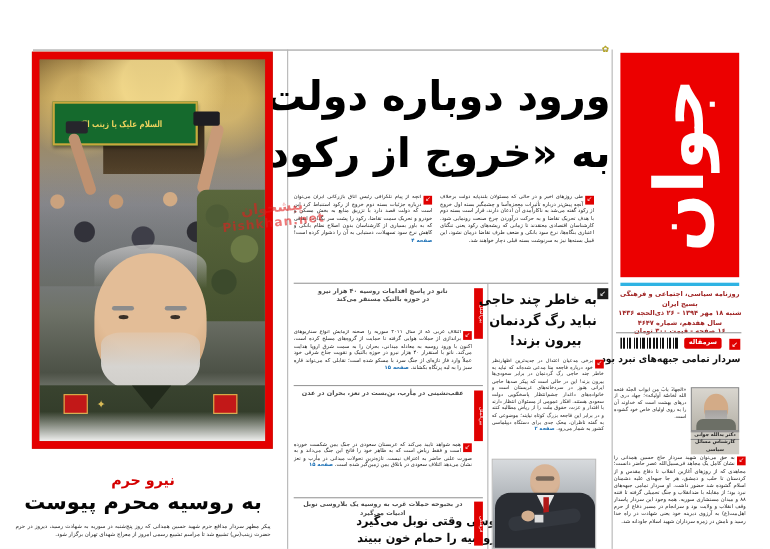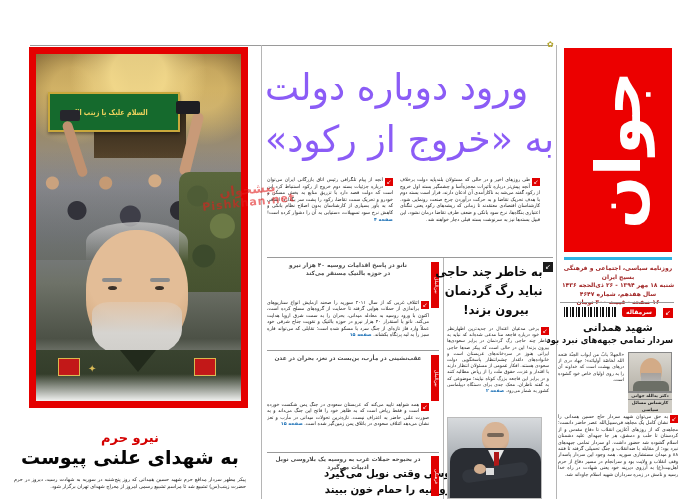--- a/index.html
+++ b/index.html
@@ -38,21 +38,21 @@
            background:linear-gradient(180deg,rgba(160,160,160,.9),#bdbdbd);}
   .p-suit{position:absolute;left:4px;top:28px;width:36px;height:14px;background:#6c6f66;border-radius:6px 6px 0 0;}
   .p-cap{width:44px;background:#cfccc4;border-top:1px solid #888;text-align:center;
          font-size:4.4px;line-height:6.4px;color:#222;font-weight:bold;}
   .ed-body{position:absolute;left:558px;top:414px;width:120px;height:84px;overflow:hidden;
            font-size:4.8px;line-height:6.4px;text-align:justify;color:#222;}
   .foot-dots{position:absolute;left:608px;top:490px;}
   
   .lead-kicker{position:absolute;left:267px;top:50px;width:286px;text-align:center;
                font-size:6.4px;color:#3a3a3a;font-weight:bold;}
-  .lead-headline{position:absolute;left:262px;top:62px;width:296px;text-align:left;font-weight:normal;color:#8b5cf6;}
+  .lead-headline{position:absolute;left:262px;top:62px;width:296px;text-align:center;font-weight:bold;color:#000000;}
   .lead-headline span{display:block;font-size:37px;line-height:52px;white-space:nowrap;transform:scaleX(.98);}
   .lead-cols{position:absolute;top:177px;height:78px;overflow:hidden;
              font-size:4.8px;line-height:6.6px;text-align:justify;color:#222;}
   .pref{color:#1a6fb5;font-weight:bold;}
   
   .kicker{position:absolute;text-align:center;font-size:5.8px;line-height:7.6px;color:#4a4a4a;font-weight:bold;}
   .art-headline{position:absolute;text-align:center;font-weight:bold;color:#0a0a0a;}
   .art-headline span{display:block;white-space:nowrap;transform:scaleX(.93);transform-origin:center;}
   .red-headline{color:#c40000;}
   .art-body{position:absolute;overflow:hidden;font-size:4.8px;line-height:6.4px;text-align:justify;color:#222;}
@@ -155,21 +155,20 @@
     <div>شنبه ۱۸ مهر ۱۳۹۴ - ۲۶ ذی‌الحجه ۱۴۳۶</div>
     <div>سال هفدهم، شماره ۴۶۴۷</div>
     <div>۱۶ صفحه - قیمت ۳۰۰ تومان</div>
   </div>
   <div class="hrule" style="left:560px;top:302px;width:114px;"></div>
 
   <div class="barcode"></div>
   <div class="ed-pill">سرمقاله</div>
   <span class="lead-mark abs-mark" style="left:661px;top:307px;">↙</span>
   <div class="ed-headline">
-    <span class="l1">شهید همدانی</span>
     <span class="l2">سردار تمامی جبهه‌های نبرد بود</span>
   </div>
   <div class="ed-intro">«الجهادُ بابٌ من أبواب الجنّة فتحه الله لخاصّة أولیائه»؛ جهاد دری از درهای بهشت است که خداوند آن را به روی اولیای خاص خود گشوده است.</div>
   <div class="portrait">
     <div class="p-photo">
       <div class="p-face"></div>
       <div class="p-beard"></div>
       <div class="p-suit"></div>
     </div>
     <div class="p-cap">دکتر یدالله جوانی</div>
@@ -268,16 +267,16 @@
     <div class="ph-patch2"></div>
     <div class="ph-eagle">✦</div>
     <div class="ph-fade"></div>
   </div>
   <div class="watermark">
     <div>پیشخوان</div>
     <div class="en">Pishkhan.net</div>
   </div>
 
   <div class="martyr-title">نیرو حرم</div>
-  <div class="martyr-headline">به شهدای علنی پیوست</div>
+  <div class="martyr-headline">به روسیه محرم پیوست</div>
   <div class="martyr-body">پیکر مطهر سردار مدافع حرم شهید حسین همدانی که روز پنج‌شنبه در سوریه به شهادت رسید، دیروز در حرم حضرت زینب(س) تشییع شد تا مراسم تشییع رسمی امروز از معراج شهدای تهران برگزار شود.</div>
 
 </div>
 
 </body></html>

